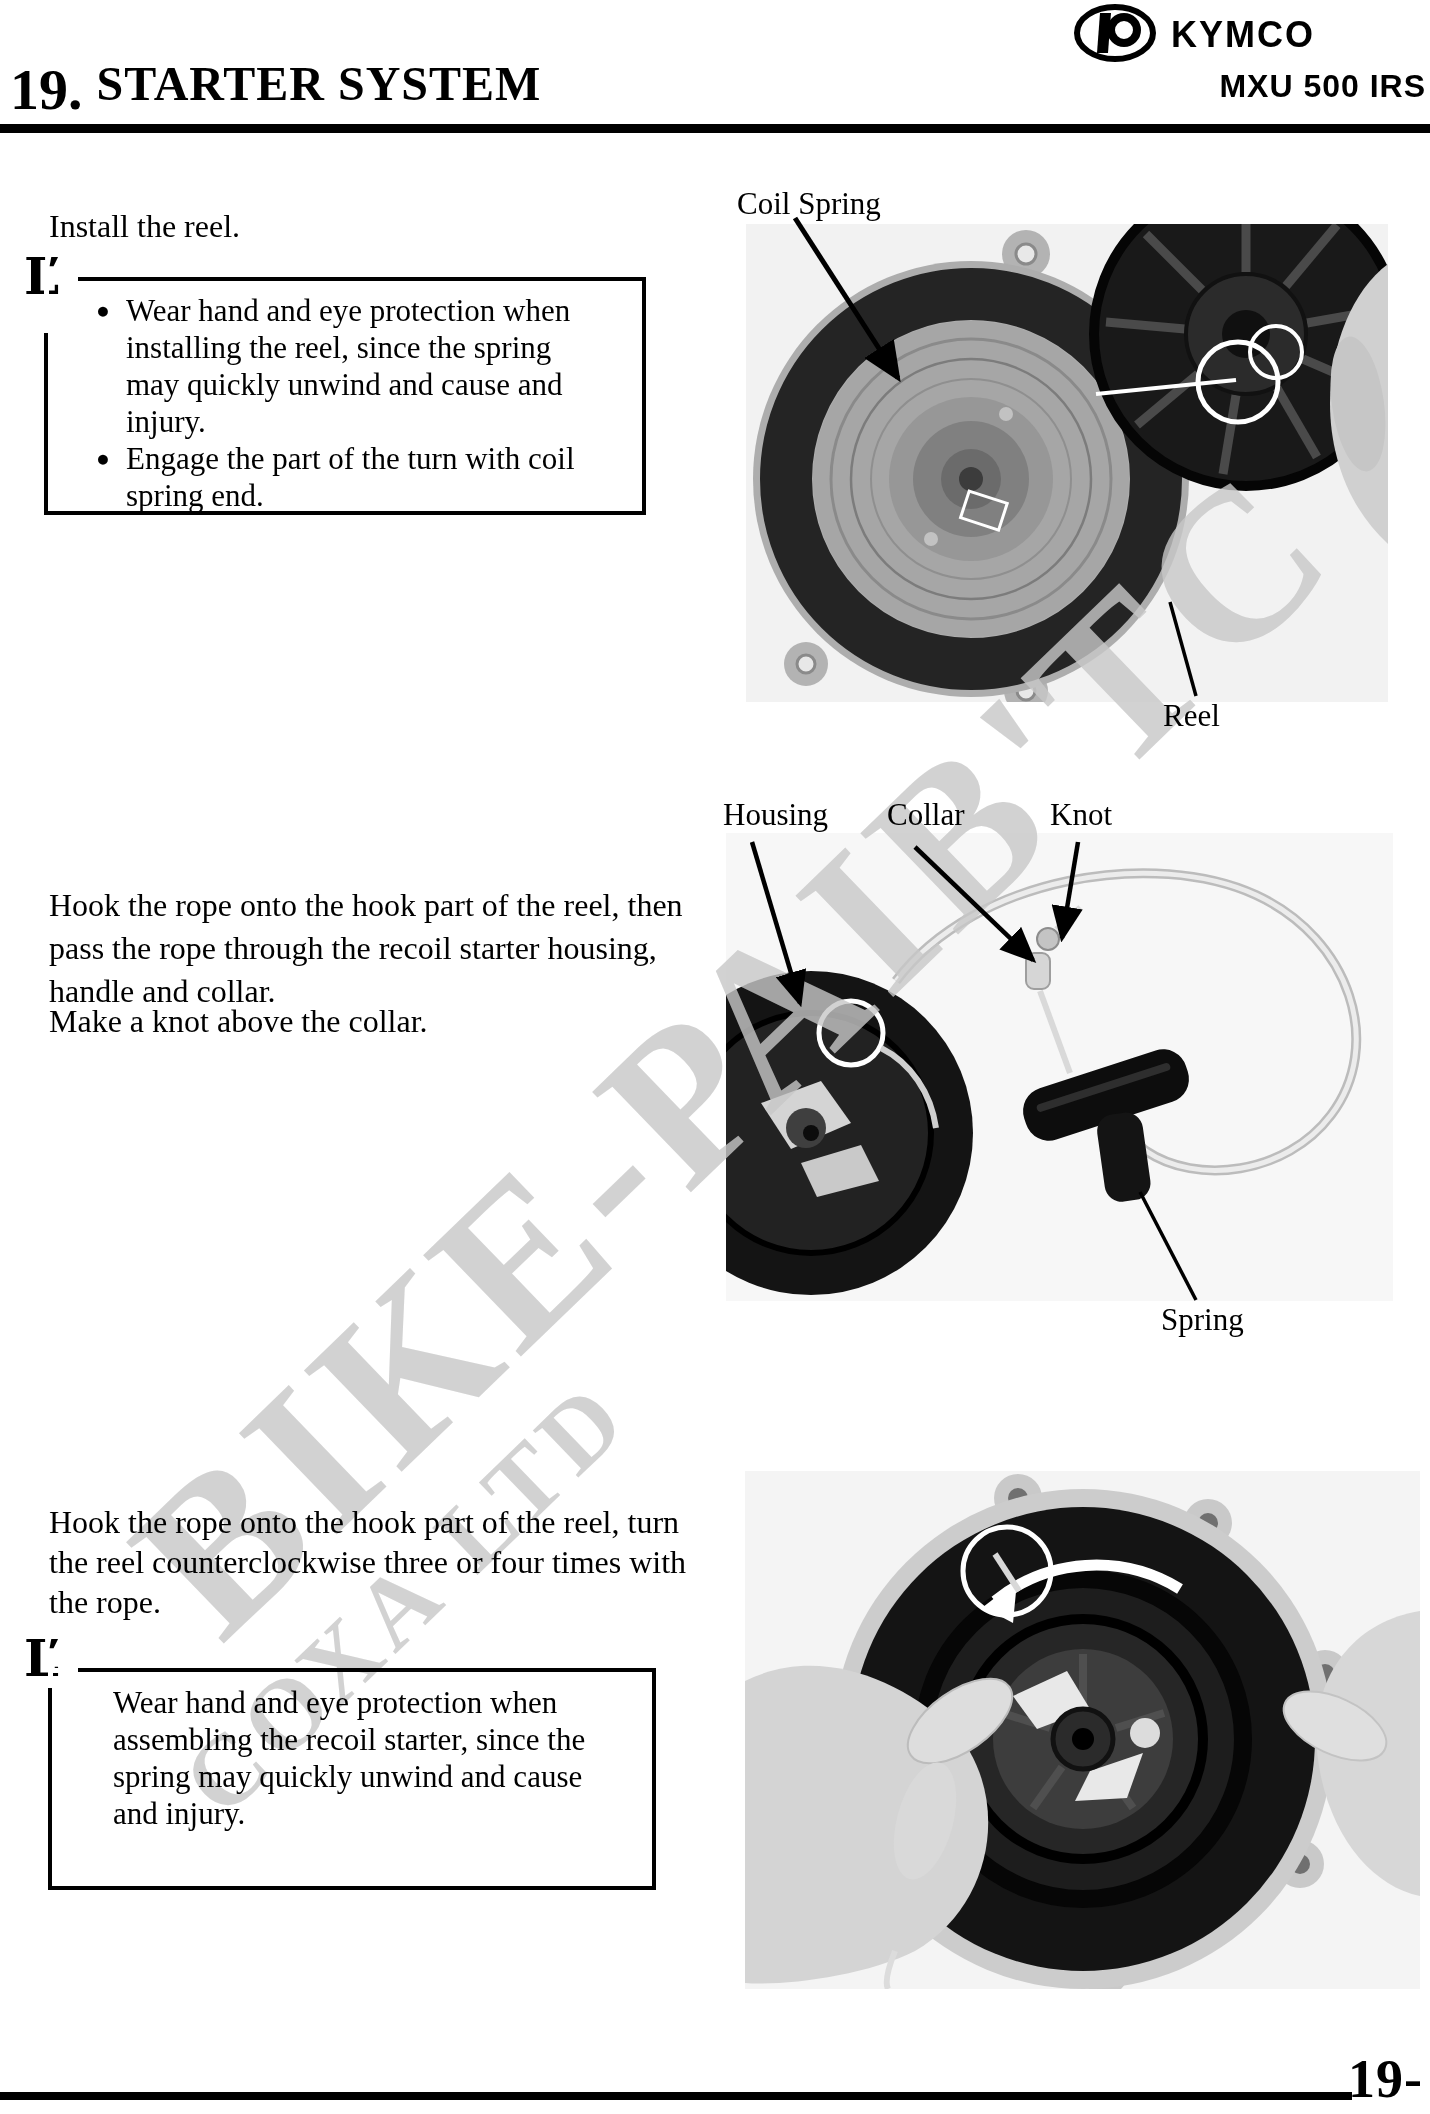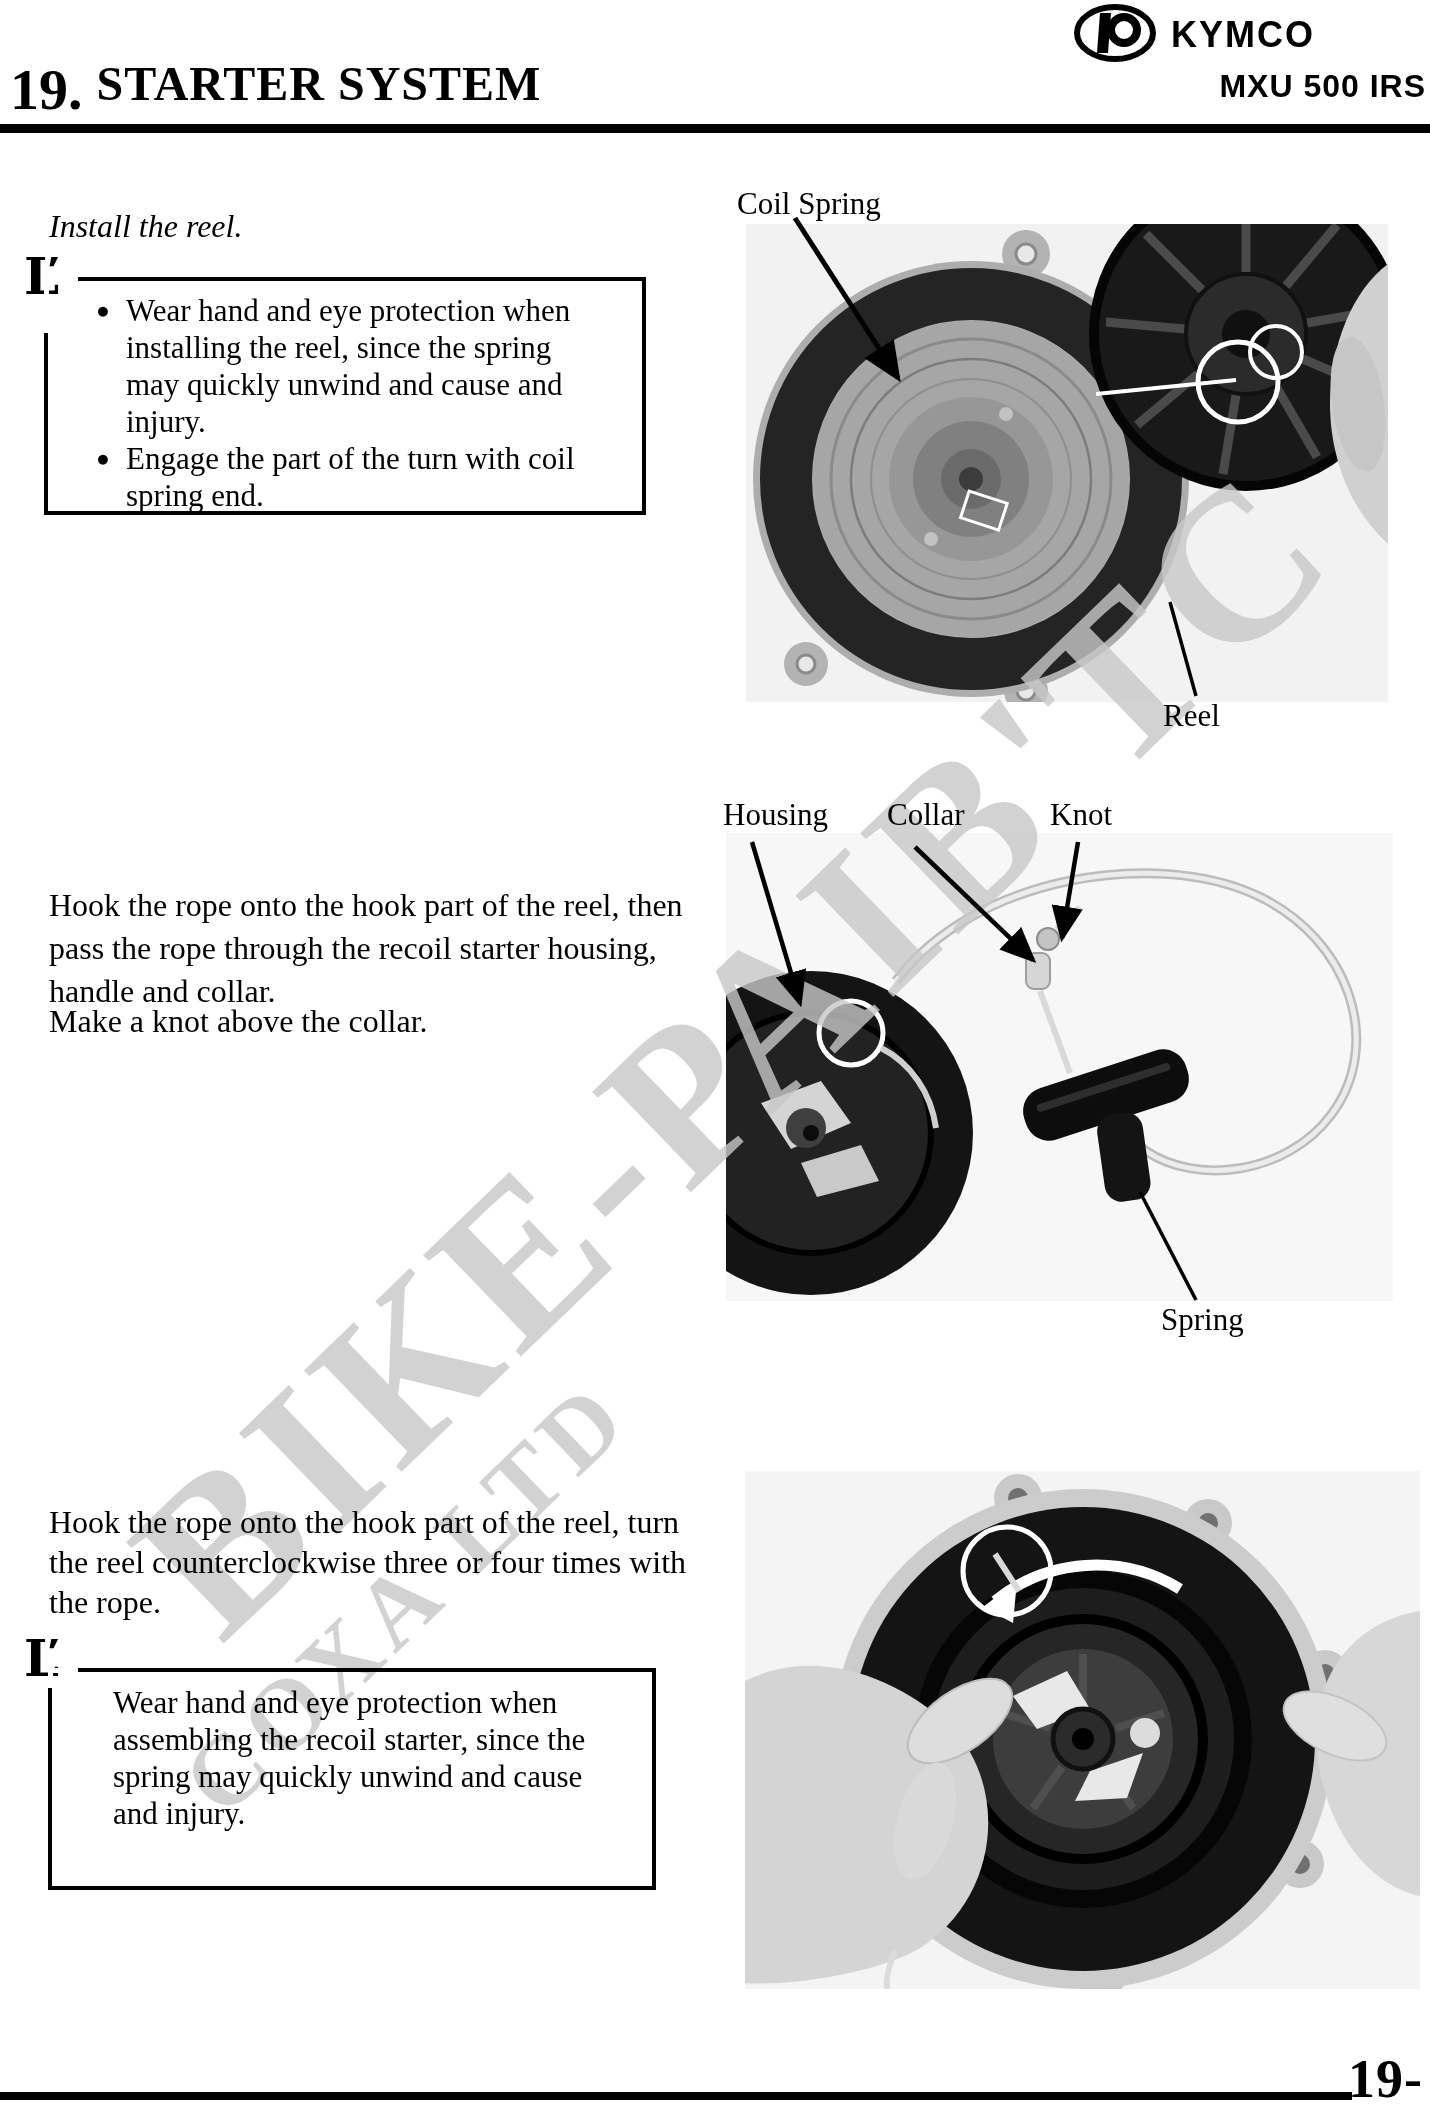--- a/index.html
+++ b/index.html
@@ -77,21 +77,21 @@
     <span class="brand-text">KYMCO</span>
   </div>
   <div class="model">MXU 500 IRS</div>
 
   <div class="chapter">
     <span class="chapter-no">19.</span>
     <span class="chapter-title">STARTER SYSTEM</span>
   </div>
   <div class="header-rule"></div>
 
-  <div class="para z-txt" style="left:49px; top:205px;font-style:italic;">Install the reel.</div>
+  <div class="para z-txt" style="left:49px; top:205px;">Install the reel.</div>
 
   <div class="note-icon" style="left:24px; top:252px;">Ľ</div>
 
   <div class="nbox" id="box1" style="left:44px; top:277px; width:594px; height:230px;"></div>
   <div class="notch" style="left:44px; top:277px; width:34px; height:5px;"></div>
   <div class="notch" style="left:44px; top:277px; width:5px; height:56px;"></div>
 
   <div class="boxtext" style="left:96px; top:292px; width:508px;">
     <div class="bullet">
       <span class="mark">●</span>

